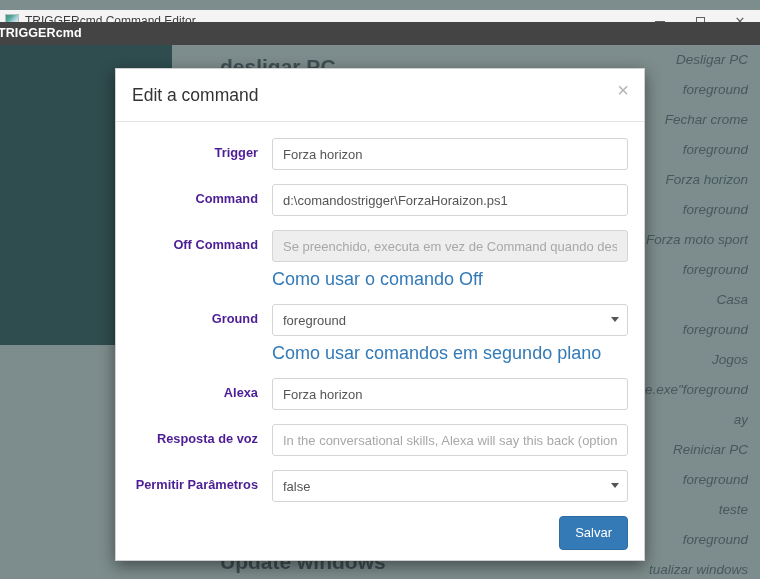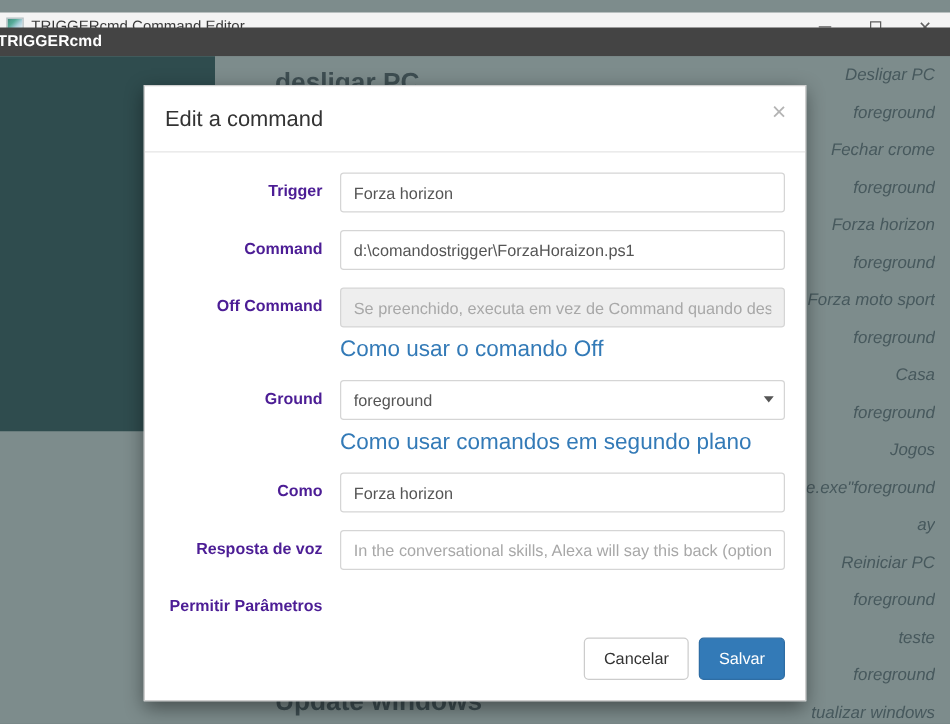--- a/index.html
+++ b/index.html
@@ -332,38 +332,43 @@
         <div class="form-control-wrap">
           <div class="select-wrap">
             <input class="form-control" type="text" readonly="" value="foreground" style="">
             <span class="select-caret"></span>
           </div>
           <a class="help-link">Como usar comandos em segundo plano</a>
         </div>
       </div>
 
       <div class="form-row">
-        <div class="form-label">Como</div>
+        <div class="form-label">Alexa</div>
         <div class="form-control-wrap">
           <input class="form-control" type="text" value="Forza horizon" style="">
         </div>
       </div>
 
       <div class="form-row">
         <div class="form-label">Resposta de voz</div>
         <div class="form-control-wrap">
           <input class="form-control" type="text" placeholder="In the conversational skills, Alexa will say this back (optional)" style="">
         </div>
       </div>
 
       <div class="form-row">
         <div class="form-label">Permitir Parâmetros</div>
+        <div class="form-control-wrap">
+          <div class="select-wrap">
+            <input class="form-control" type="text" readonly="" value="false" style="">
+            <span class="select-caret"></span>
+          </div>
+        </div>
       </div>
 
     </div>
 
     <div class="modal-footer">
-      <button class="btn btn-default">Cancelar</button>
       <button class="btn btn-primary">Salvar</button>
     </div>
   </div>
 
 </div>
 
 </body></html>

